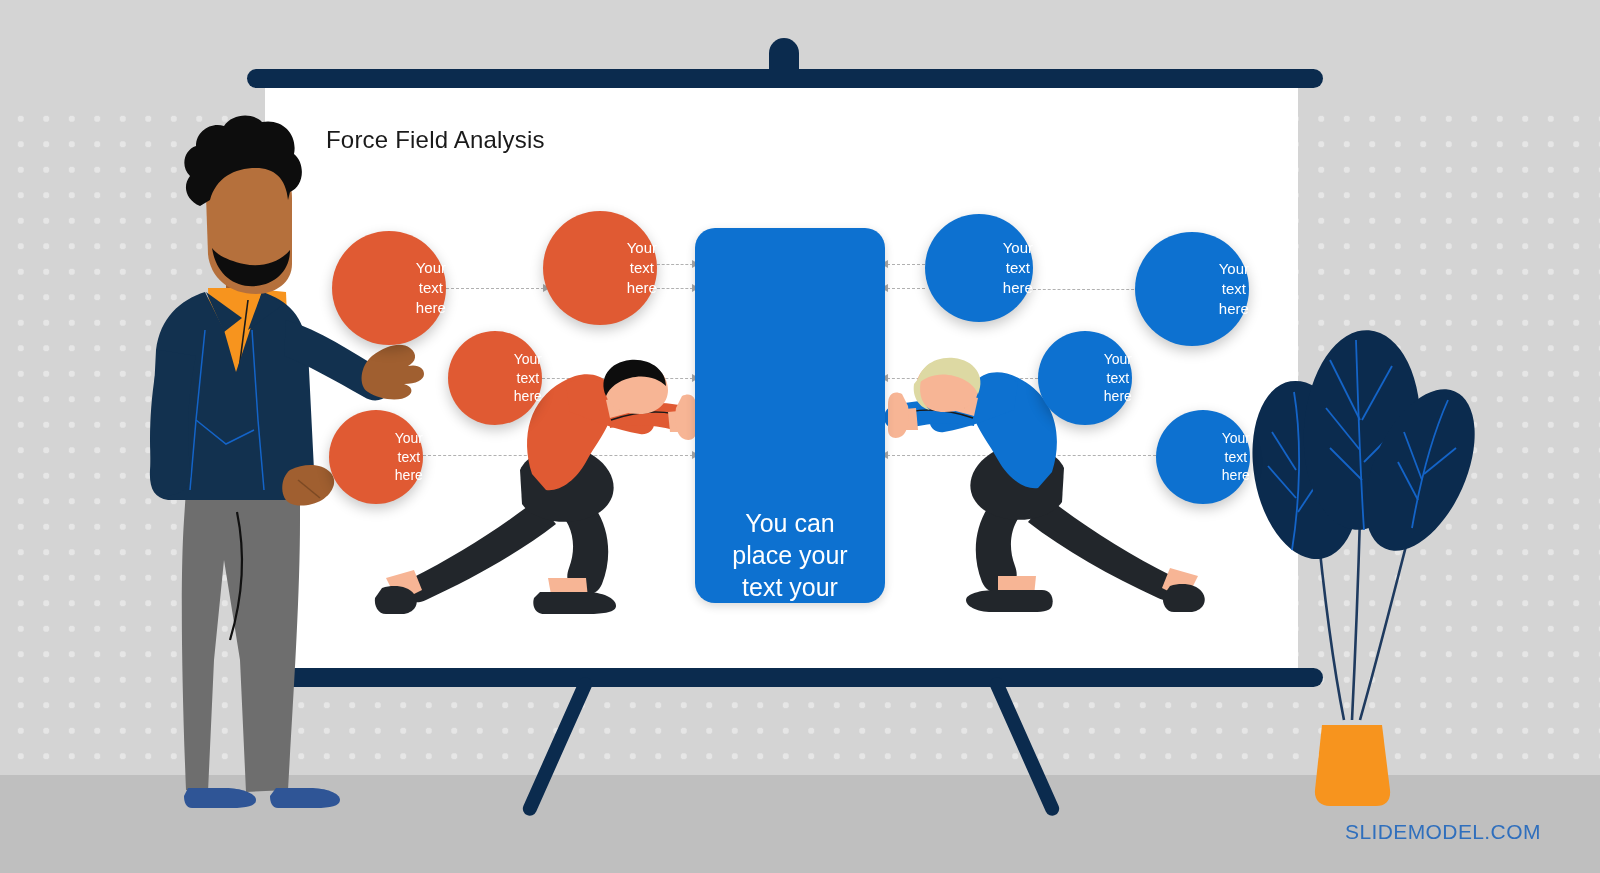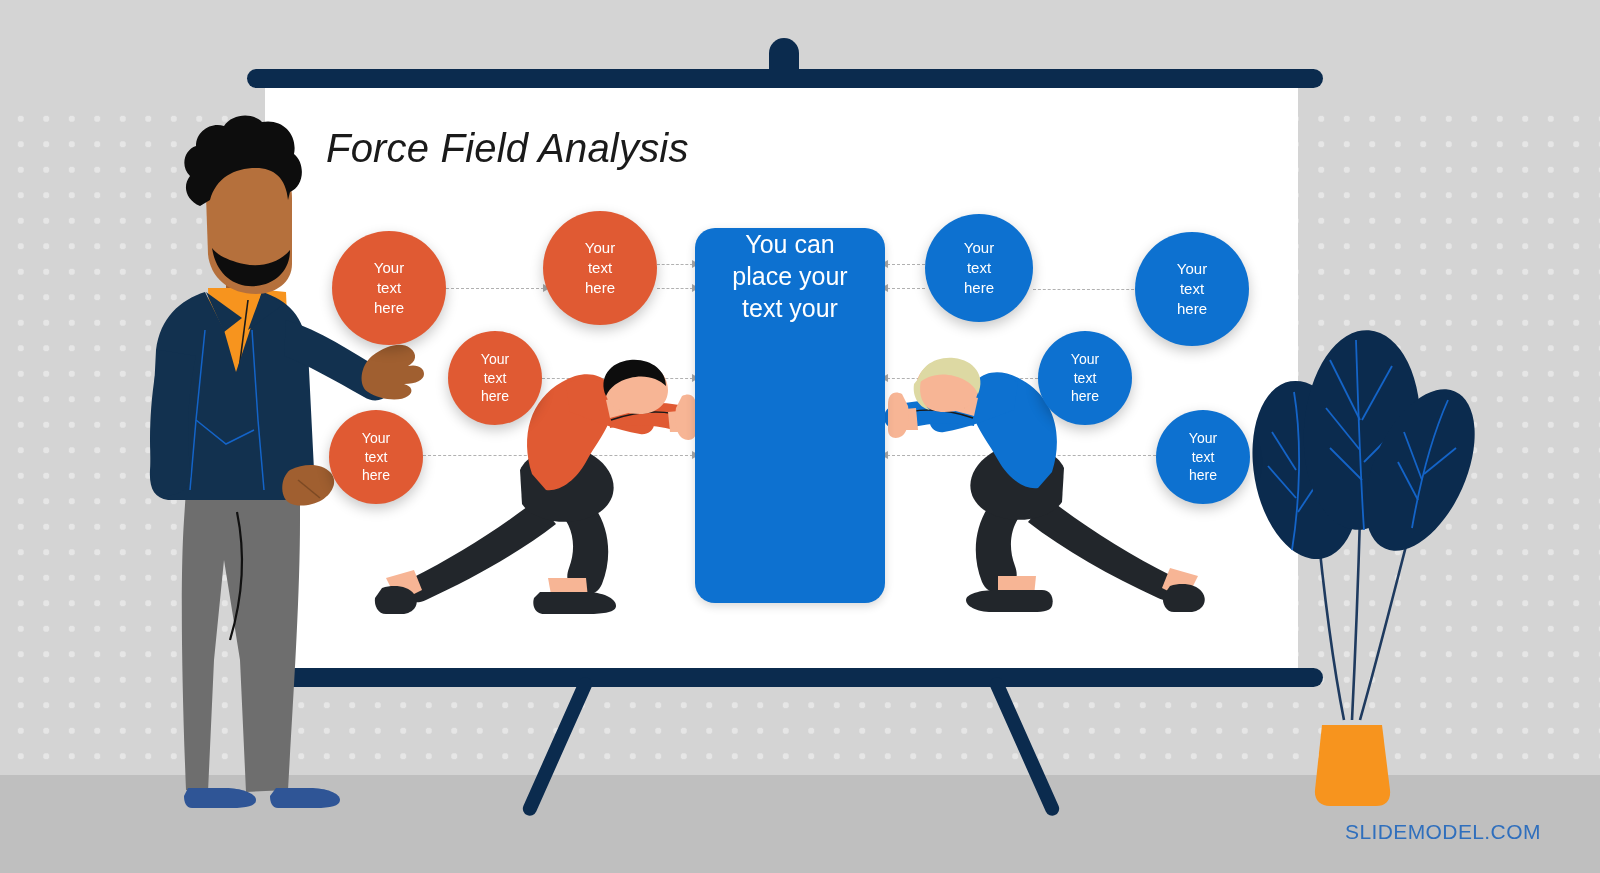--- a/index.html
+++ b/index.html
@@ -41,41 +41,40 @@
   .board-leg{
     position:absolute;background:#0b2b4e;border-radius:7px;
     width:14px;height:150px;transform-origin:top center;
   }
   .board-leg.left{left:581px;top:678px;transform:rotate(24deg);}
   .board-leg.right{left:987px;top:678px;transform:rotate(-24deg);}
 
   
   .slide-title{
     position:absolute;left:326px;top:126px;
-    font-size:40px;color:#1a1a1a;font-weight:400;letter-spacing:.2px;
+    font-size:24px;color:#1a1a1a;font-weight:400;letter-spacing:.2px;
     white-space:nowrap;
-    font-style:italic;
   }
 
   
   .center-box{
     position:absolute;left:695px;top:228px;width:190px;height:375px;
     background:#0d71d0;border-radius:20px;
     box-shadow:0 3px 10px rgba(0,0,0,.16);
-    display:flex;align-items:flex-start;justify-content:center;
+    display:flex;align-items:flex-end;justify-content:center;
   }
   .center-box-text{
     color:#fff;font-size:25px;line-height:1.28;text-align:center;
     padding:0 10px;
   }
 
   
   .bubble{
     position:absolute;border-radius:50%;
-    display:flex;align-items:center;justify-content:center;
+    display:flex;align-items:center;justify-content:flex-end;
     color:#fff;text-align:center;line-height:1.32;
     box-shadow:0 5px 13px rgba(0,0,0,.22);
   }
   .bubble::before{
     content:"";position:absolute;left:-9px;top:-9px;right:-9px;bottom:-9px;
     border-radius:50%;background:rgba(255,255,255,.55);z-index:-1;
   }
   .bubble.red{background:#e05a33;}
   .bubble.blue{background:#0d71d0;}
 

